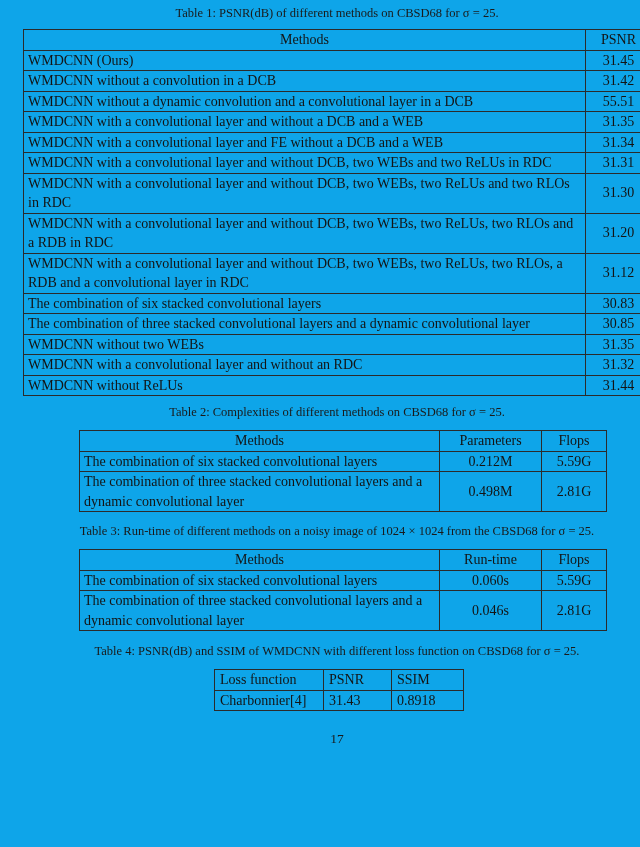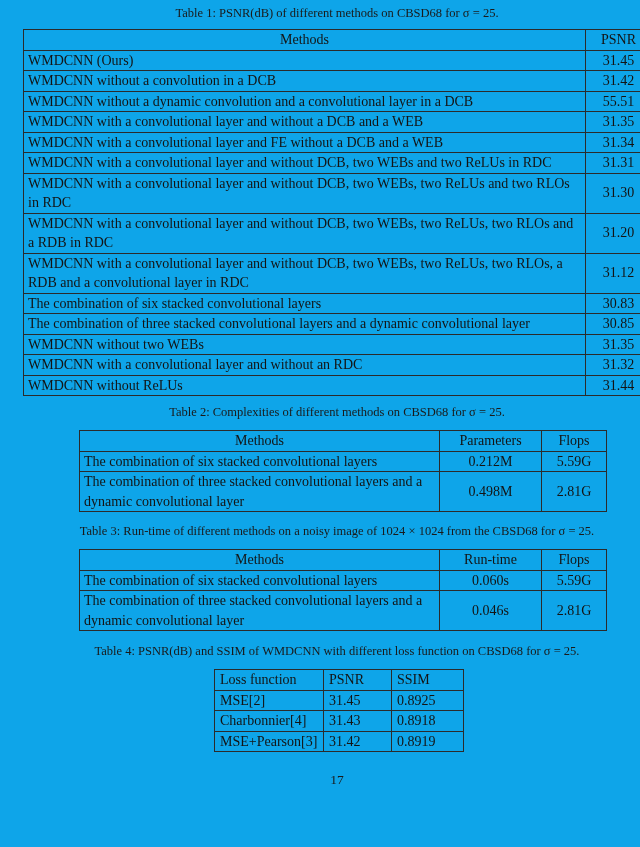--- a/index.html
+++ b/index.html
@@ -184,32 +184,22 @@
   <table class="t4">
       <thead>
         <tr>
           <th>Loss function</th>
           <th>PSNR</th>
           <th>SSIM</th>
         </tr>
       </thead>
       <tbody>
         <tr>
-          <td>MSE[2]</td>
-          <td>31.45</td>
-          <td>0.8925</td>
-        </tr>
-        <tr>
           <td>Charbonnier[4]</td>
           <td>31.43</td>
           <td>0.8918</td>
         </tr>
-        <tr>
-          <td>MSE+Pearson[3]</td>
-          <td>31.42</td>
-          <td>0.8919</td>
-        </tr>
       </tbody>
     </table>
 
   <div class="page-number">17</div>
 
 </div>
 
 </body></html>

